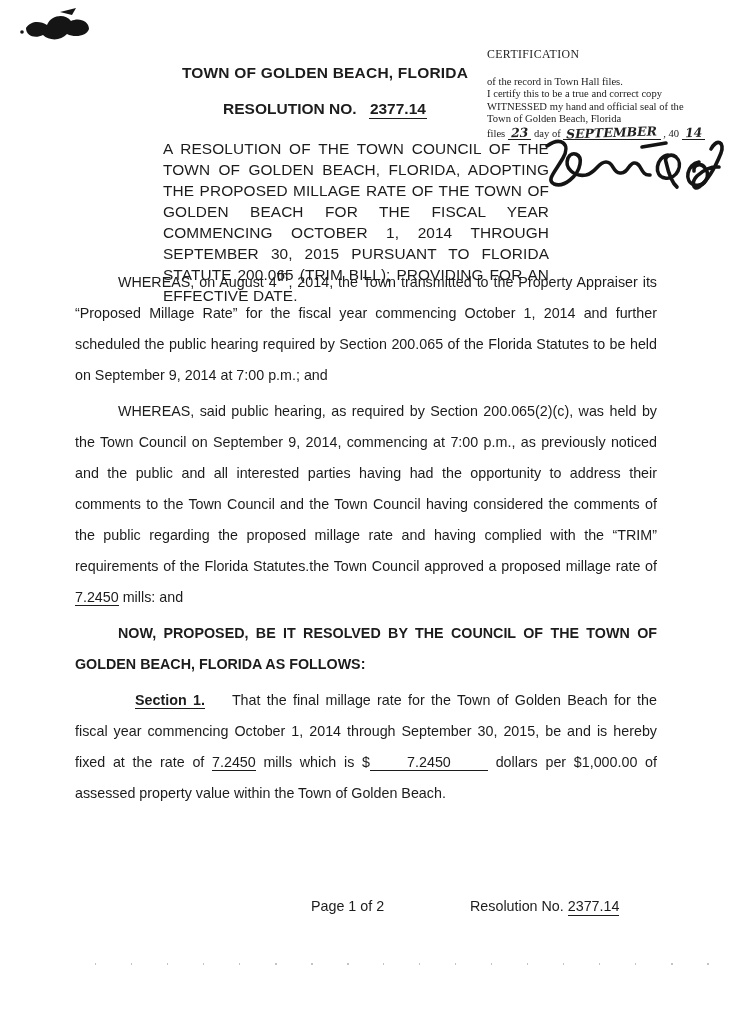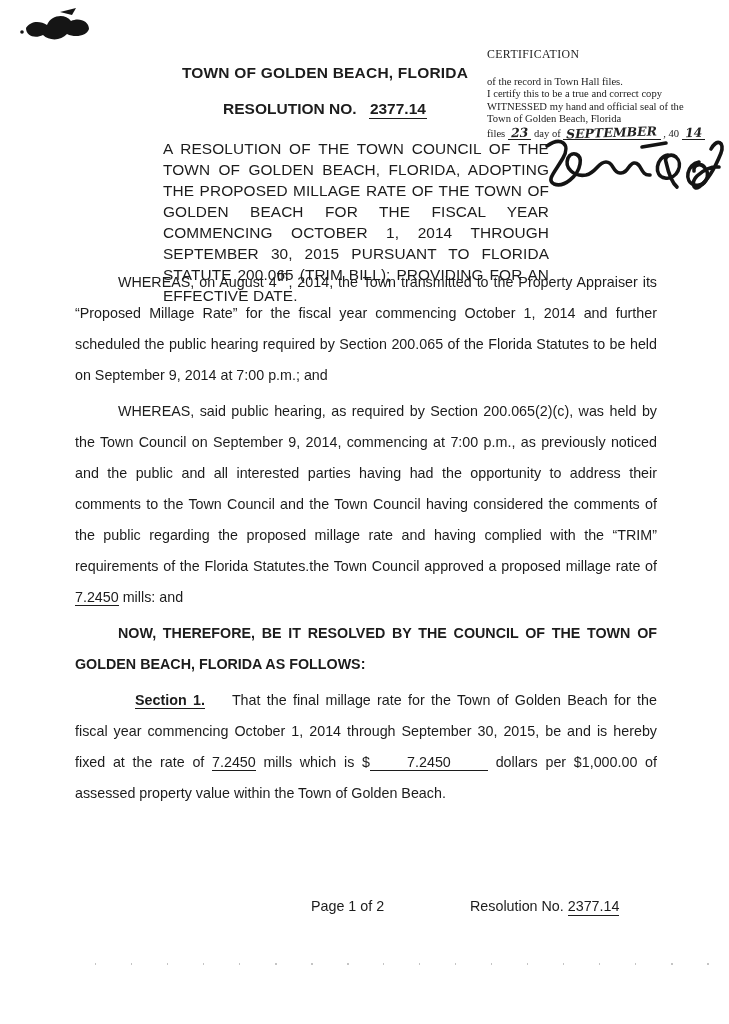--- a/index.html
+++ b/index.html
@@ -126,21 +126,21 @@
       <path d="M167,29 C173,18 181,22 177,33 C171,48 163,61 155,67 C149,71 147,62 153,56 C159,50 168,46 175,47"></path>
     </svg>
   </div>
 
   <div class="body-text">
     <p><span class="bold">WHEREAS</span><span>, on August 4</span><span class="sup">th</span><span>, 2014, the Town transmitted to the Property Appraiser its “Proposed Millage Rate” for the fiscal year commencing October 1, 2014 and further scheduled the public hearing required by Section 200.065 of the Florida Statutes to be held on September 9, 2014 at 7:00 p.m.; and</span></p>
 
 
     <p><span class="bold">WHEREAS</span><span>, said public hearing, as required by Section 200.065(2)(c), was held by the Town Council on September 9, 2014, commencing at 7:00 p.m., as previously noticed and the public and all interested parties having had the opportunity to address their comments to the Town Council and the Town Council having considered the comments of the public regarding the proposed millage rate and having complied with the “TRIM” requirements of the Florida Statutes.the Town Council approved a proposed millage rate of </span><span class="u">7.2450</span><span> mills: and</span></p>
 
-    <p class="p-resolved">NOW, THEREFORE, BE IT RESOLVED BY THE COUNCIL OF THE TOWN OF GOLDEN BEACH, FLORIDA AS FOLLOWS:</p>
+    <p class="p-resolved">NOW, PROPOSED, BE IT RESOLVED BY THE COUNCIL OF THE TOWN OF GOLDEN BEACH, FLORIDA AS FOLLOWS:</p>
 
     <p><span class="section-label">Section 1.</span><span>That the final millage rate for the Town of Golden Beach for the fiscal year commencing October 1, 2014 through September 30, 2015, be and is hereby fixed at the rate of </span><span class="u">7.2450</span><span> mills which is $</span><span class="fill-blank">7.2450</span><span> dollars per $1,000.00 of assessed property value within the Town of Golden Beach.</span></p>
   </div>
 
   <div class="footer-page">Page 1 of 2</div>
   <div class="footer-res">
     <span>Resolution No.</span>
     <span class="num">2377.14</span>
   </div>
 

